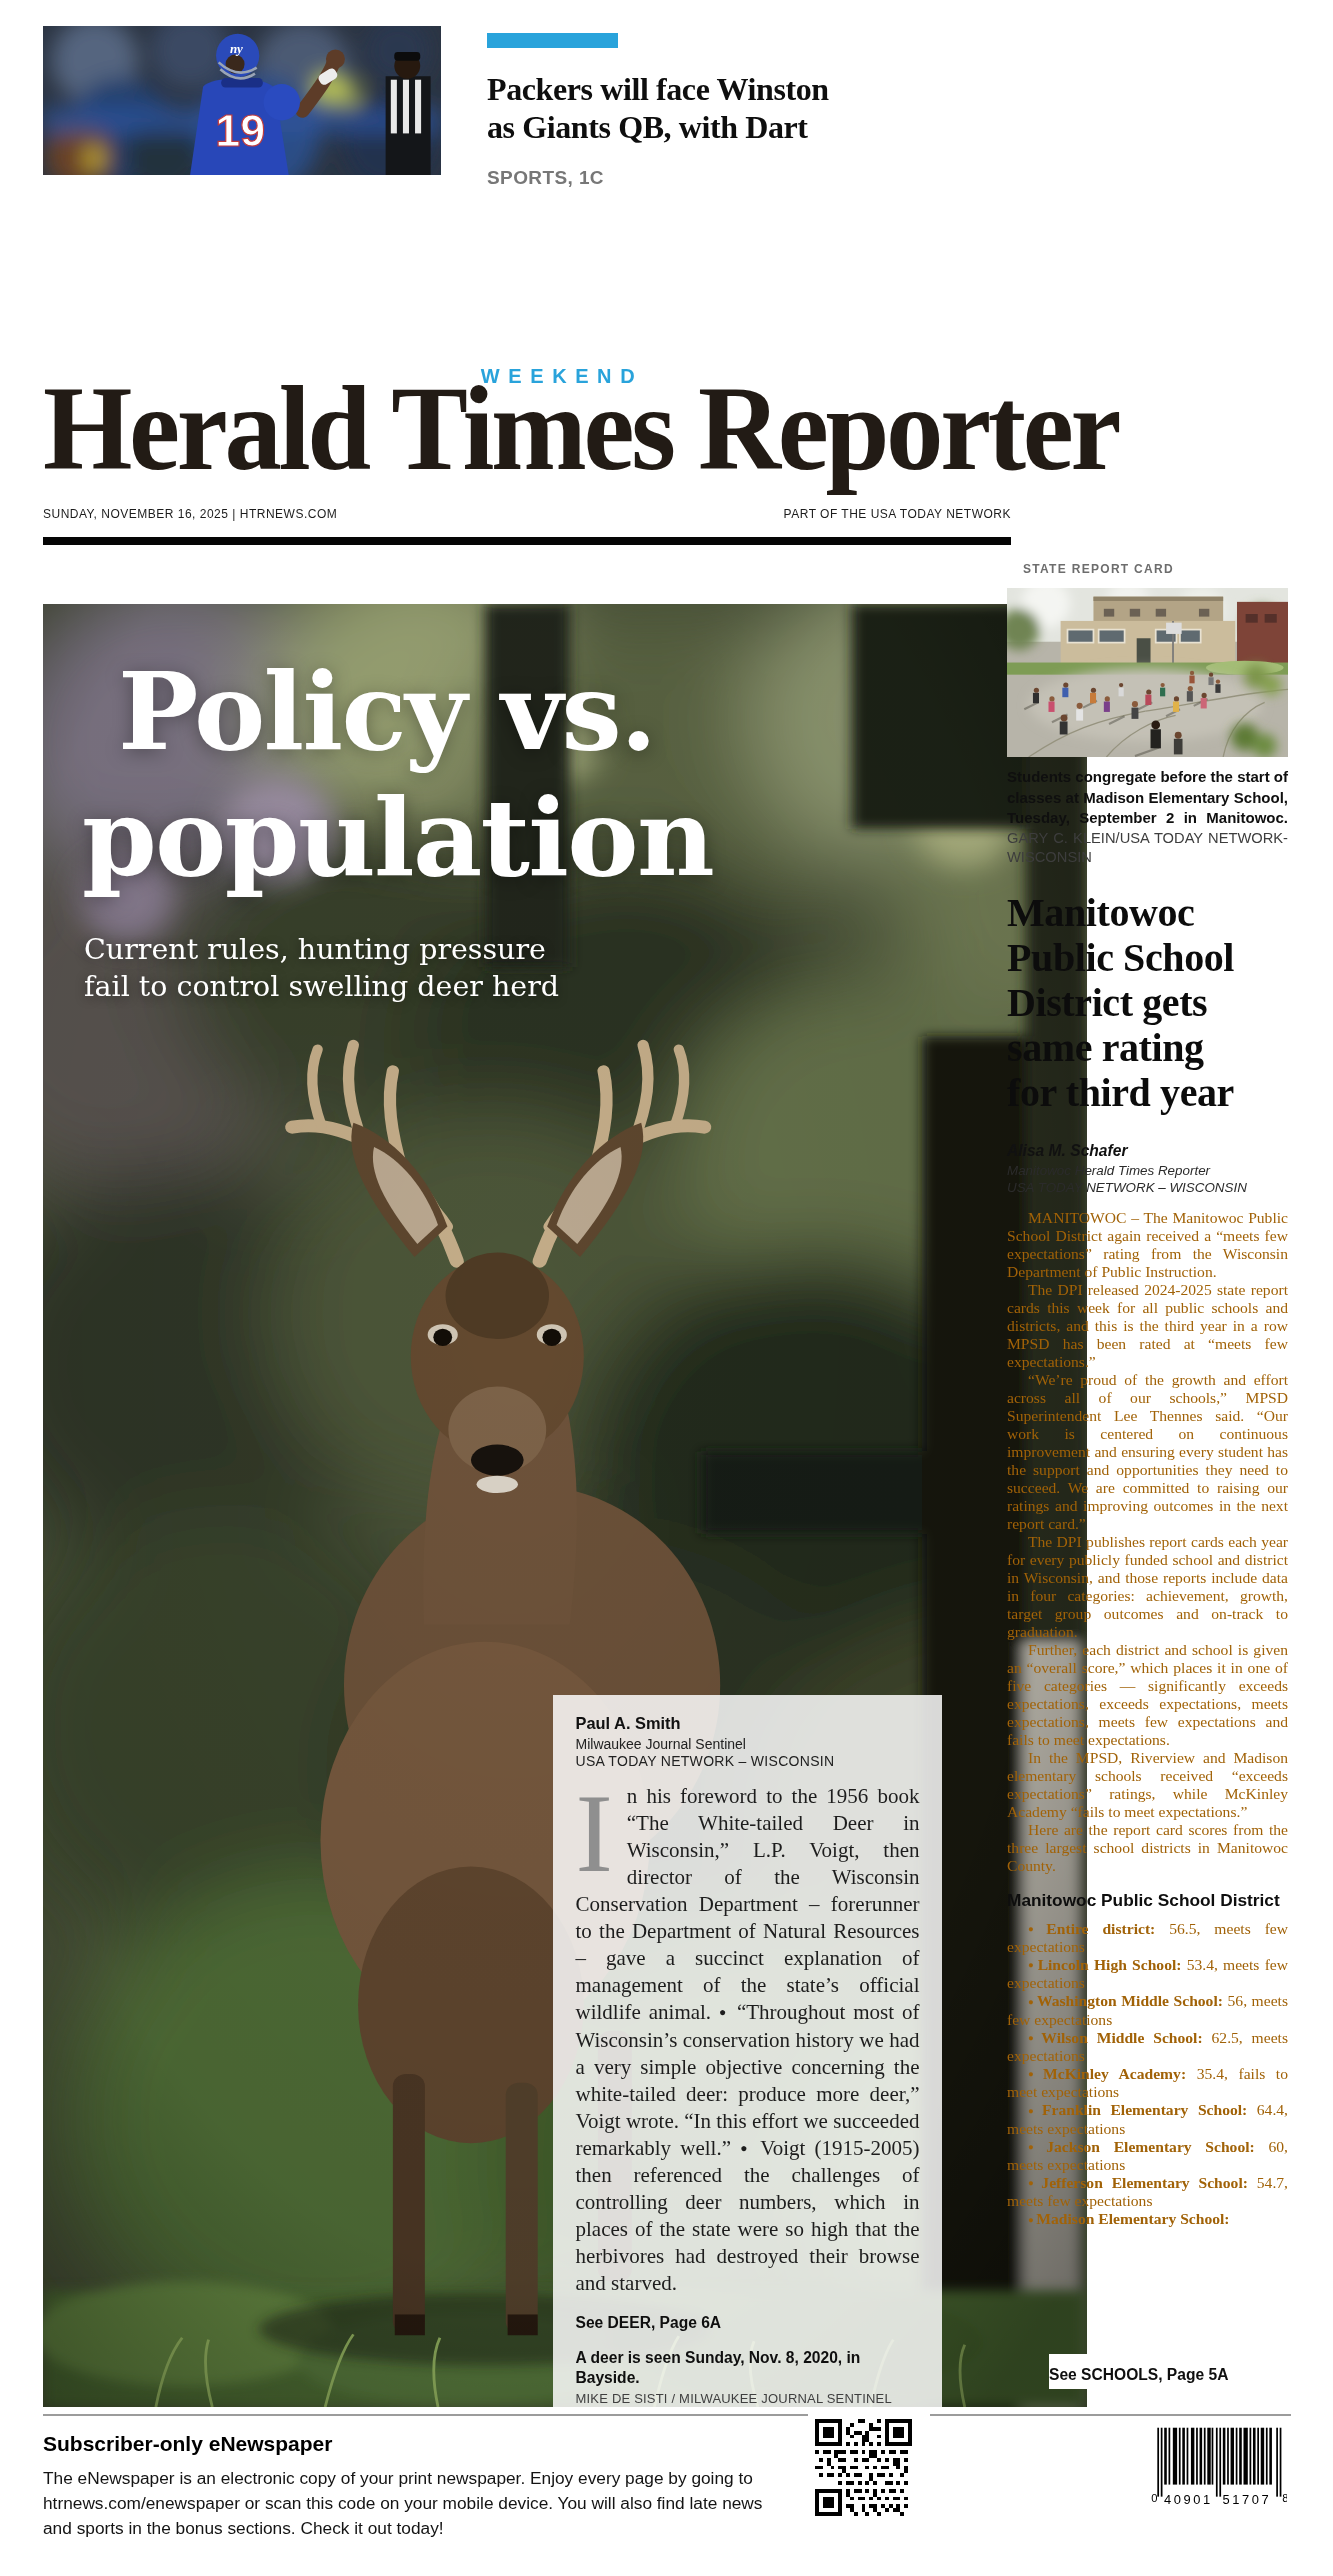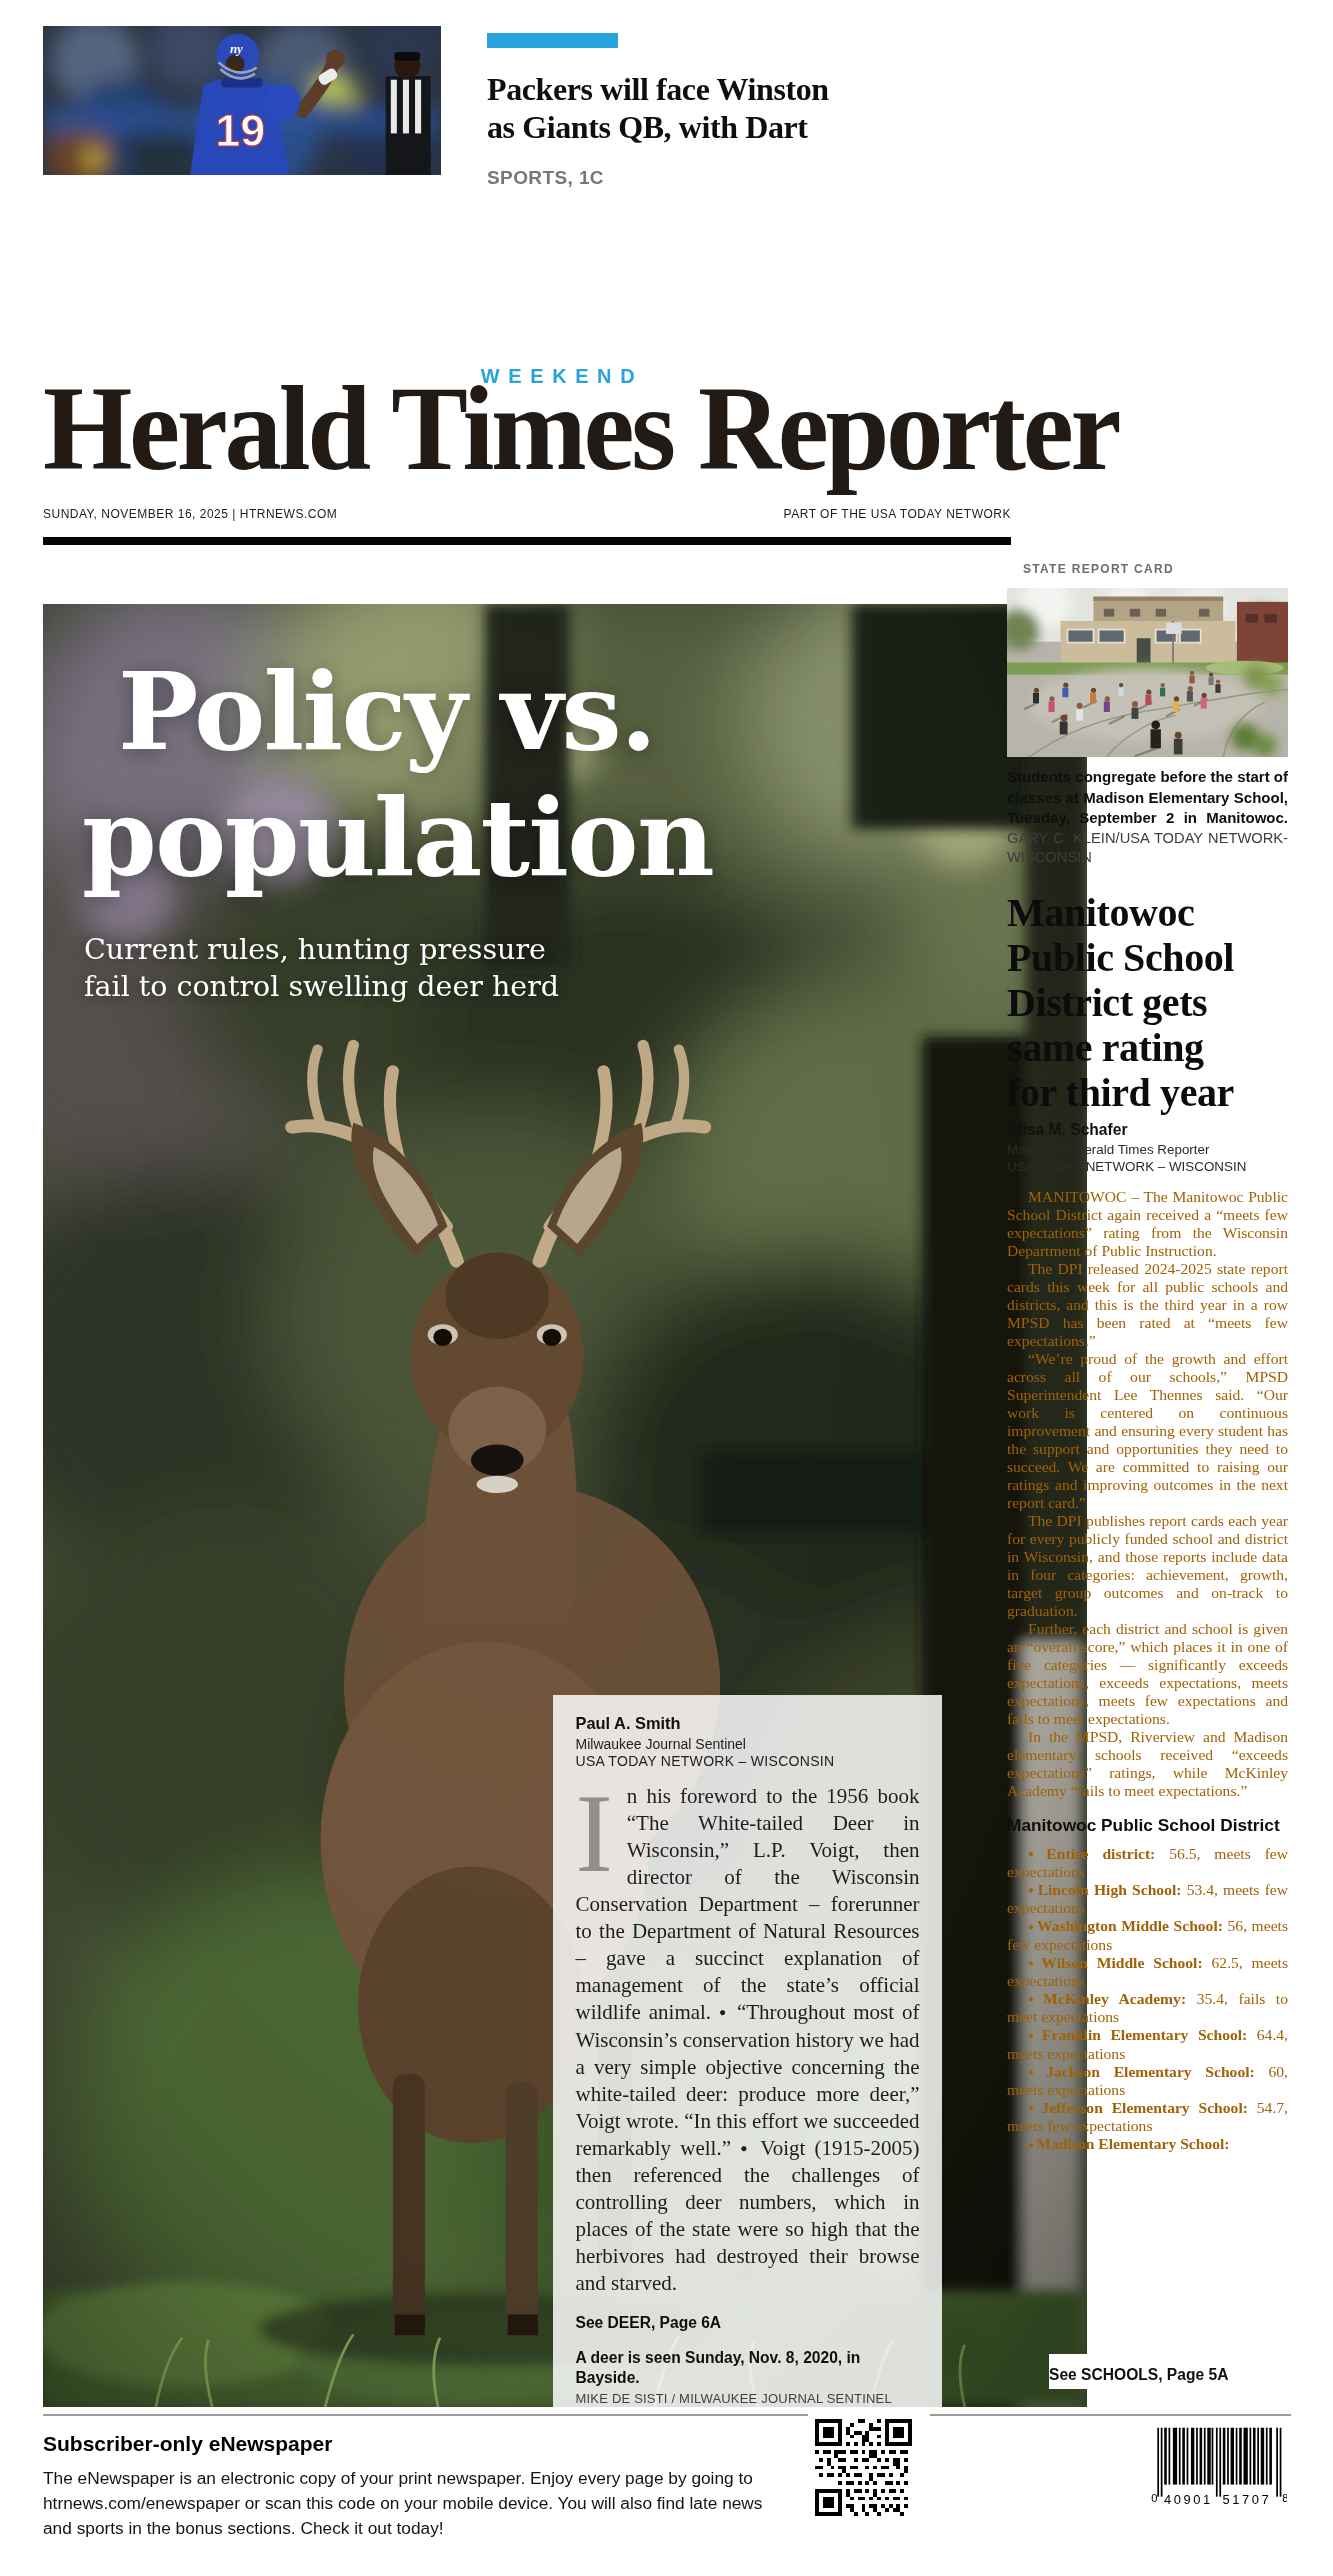--- a/index.html
+++ b/index.html
@@ -49,21 +49,21 @@
   .inset-credit{margin-top:3.5px;font-size:13px;color:#3f3f3f;letter-spacing:0.2px;}
 
   
   .rail{position:absolute;left:1007px;top:562px;width:281px;}
   .rail-label{font-weight:700;font-size:12px;letter-spacing:1.3px;color:#6d6d6d;margin-left:16px;}
   .rail-photo{margin-top:12px;width:281px;height:169px;background:#b7b4a9;overflow:hidden;}
   .rail-caption{margin-top:10.4px;font-size:14.7px;line-height:19.5px;text-align:justify;color:#3d3d3d;}
   .rail-caption strong{color:#0f0f0f;font-size:15px;}
   .rail-headline{margin-top:22.5px;font-family:"Liberation Serif",serif;font-weight:700;
                  font-size:40px;line-height:45px;letter-spacing:-0.4px;color:#0c0c0c;}
-  .rail-byline{margin-top:6px;}
+  .rail-byline{margin-top:27px;font-style:italic;}
   .rail-byline .by-name{font-weight:700;font-size:15.6px;color:#111;}
   .rail-byline .by-org{font-size:13.4px;color:#2b2b2b;margin-top:2.6px;}
   .rail-byline .by-net{font-size:13.4px;color:#2b2b2b;margin-top:1.7px;}
   .rail-body{margin-top:14px;}
   .rail-body p{margin:0;text-indent:21px;text-align:justify;
                font-family:"Liberation Serif",serif;font-size:15.6px;line-height:18px;color:#a16207;}
   .rail-subhead{margin:15.6px 0 8.6px;font-weight:700;font-size:17.3px;color:#0e0e0e;}
   .score{margin:0 0 4.3px;font-family:"Liberation Serif",serif;font-size:15.6px;line-height:18.6px;color:#161616;}
   .score .bul{font-size:9.5px;vertical-align:1.7px;margin-right:2.6px;}
   .rail-jump{position:absolute;left:1007px;top:2354px;width:281px;background:#ffffff;
@@ -441,20 +441,21 @@
       <div class="by-net">USA TODAY NETWORK – WISCONSIN</div>
     </div>
 
     <div class="rail-body">
       <p>MANITOWOC – The Manitowoc Public School District again received a “meets few expectations” rating from the Wisconsin Department of Public Instruction.</p>
       <p>The DPI released 2024-2025 state report cards this week for all public schools and districts, and this is the third year in a row MPSD has been rated at “meets few expectations.”</p>
       <p>“We’re proud of the growth and effort across all of our schools,” MPSD Superintendent Lee Thennes said. “Our work is centered on continuous improvement and ensuring every student has the support and opportunities they need to succeed. We are committed to raising our ratings and improving outcomes in the next report card.”</p>
       <p>The DPI publishes report cards each year for every publicly funded school and district in Wisconsin, and those reports include data in four categories: achievement, growth, target group outcomes and on-track to graduation.</p>
       <p>Further, each district and school is given an “overall score,” which places it in one of five categories — significantly exceeds expectations, exceeds expectations, meets expectations, meets few expectations and fails to meet expectations.</p>
       <p>In the MPSD, Riverview and Madison elementary schools received “exceeds expectations” ratings, while McKinley Academy “fails to meet expectations.”</p>
+      <p>Here are the report card scores from the three largest school districts in Manitowoc County.</p>
 
       <div class="rail-subhead">Manitowoc Public School District</div>
 
       <p class="score"><span class="bul">●</span><strong>Entire district:</strong> <span>56.5, meets few expectations</span></p>
       <p class="score"><span class="bul">●</span><strong>Lincoln High School:</strong> <span>53.4, meets few expectations</span></p>
       <p class="score"><span class="bul">●</span><strong>Washington Middle School:</strong> <span>56, meets few expectations</span></p>
       <p class="score"><span class="bul">●</span><strong>Wilson Middle School:</strong> <span>62.5, meets expectations</span></p>
       <p class="score"><span class="bul">●</span><strong>McKinley Academy:</strong> <span>35.4, fails to meet expectations</span></p>
       <p class="score"><span class="bul">●</span><strong>Franklin Elementary School:</strong> <span>64.4, meets expectations</span></p>
       <p class="score"><span class="bul">●</span><strong>Jackson Elementary School:</strong> <span>60, meets expectations</span></p>

